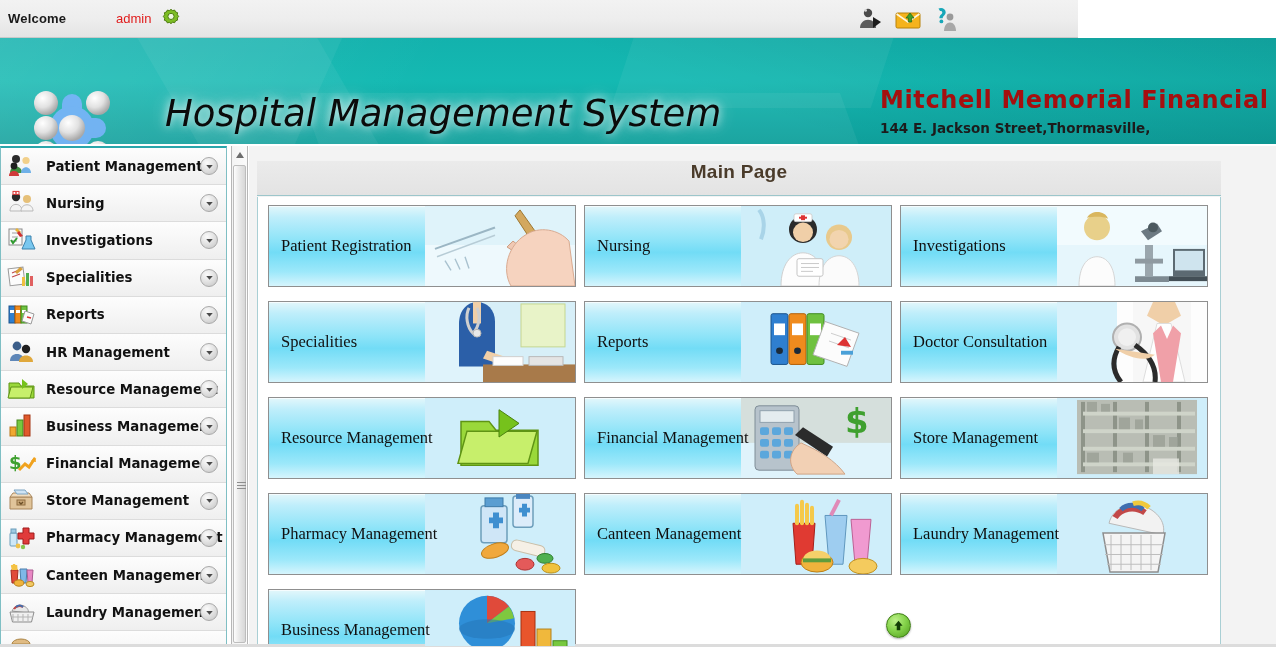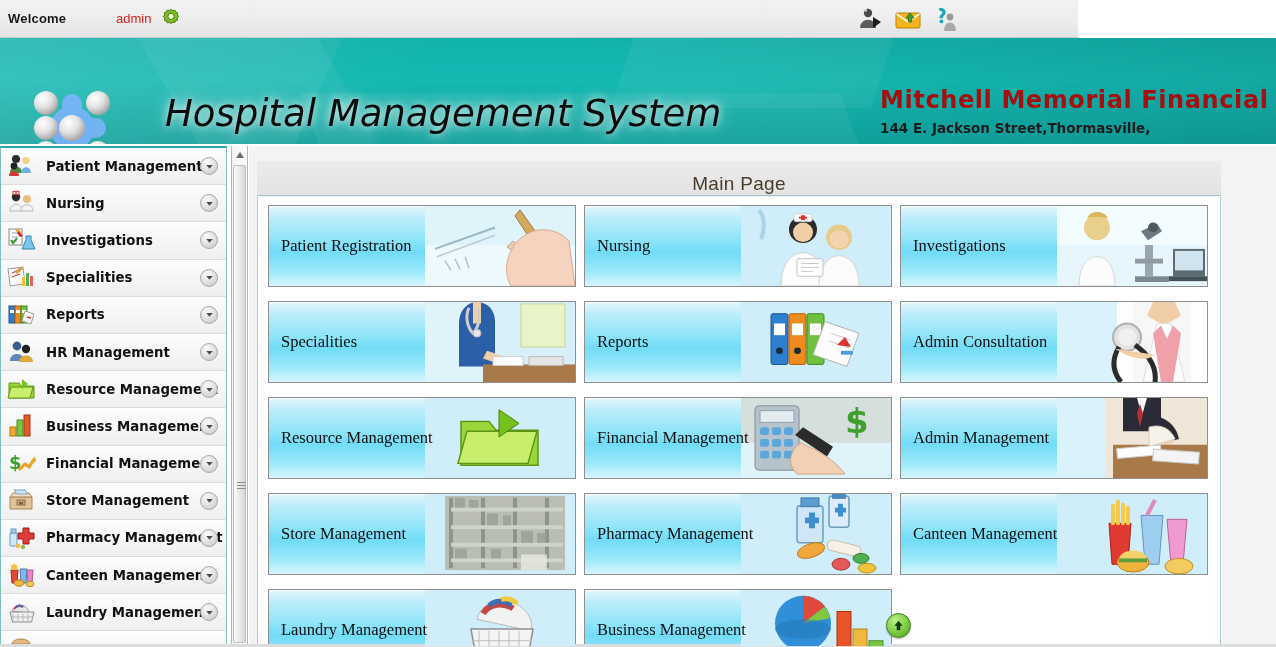--- a/index.html
+++ b/index.html
@@ -143,21 +143,21 @@
   #content {
     position: absolute; left: 249px; top: 146px;
     width: 1027px; height: 501px;
     background: #f3f3f3;
   }
   #page-title-bar {
     position: absolute; left: 8px; top: 15px;
     width: 964px; height: 35px;
     background: linear-gradient(to bottom,#ebebeb,#e3e3e3);
     border-bottom: 1px solid #9cc6cb;
-    display: flex; align-items: flex-end; justify-content: center;
+    display: flex; align-items: flex-start; justify-content: center; font-weight: bold;
   }
   #page-title {
     font-family: "Liberation Sans", sans-serif;
     font-size: 19px; color: #4a3b2a; letter-spacing: .3px;
   }
   #tiles-panel {
     position: absolute; left: 8px; top: 51px;
     width: 964px; height: 450px;
     background: #ffffff;
     border: 1px solid #a9cfd4;
@@ -625,21 +625,21 @@
        <path d="M96 0h22l6 14-17 10-17-10z" fill="#f0cfa8"></path>
        <path d="M100 22h14l14 60H86z" fill="#fefefe" stroke="#dcdcdc"></path>
        <path d="M104 24l6 14 6-14 8 8-8 50h-12l-8-50z" fill="#f0a0a8"></path>
        <circle cx="70" cy="36" r="14" fill="#e2e2e2" stroke="#b0b0b0" stroke-width="2"></circle>
        <circle cx="70" cy="36" r="9" fill="#f0f0f0"></circle>
        <path d="M78 44c14 10 22 22 20 38" stroke="#2b2b2b" stroke-width="5" fill="none"></path>
        <path d="M62 46c-8 14-6 26 2 36" stroke="#2b2b2b" stroke-width="5" fill="none"></path>
        <path d="M58 48c16 10 30 14 40 6" fill="#f0cfa8"></path>
             </svg>
           </span>
-          <span class="tile-label">Admin Consultation</span>
+          <span class="tile-label">Doctor Consultation</span>
         </div>
         <div class="tile">
           <span class="tile-art">
             <svg viewBox="0 0 150 82" preserveAspectRatio="none">
               <rect width="150" height="82" fill="#cfeefa"></rect>
        <path d="M36 24h28l7 9h42v36H36z" fill="#9ad83a" stroke="#5f9414" stroke-width="1.5"></path>
        <path d="M42 34h70l-9 33H33z" fill="#c7ef6b" stroke="#5f9414" stroke-width="1.5"></path>
        <path d="M74 12l20 14-20 14z" fill="#76c21c" stroke="#49800d"></path>
             </svg>
           </span>
@@ -662,38 +662,20 @@
          <rect x="19" y="54" width="9" height="8" rx="2"></rect>
                 <rect x="31" y="54" width="9" height="8" rx="2"></rect>
          <rect x="43" y="54" width="9" height="8" rx="2"></rect>
        </g>
        <text x="104" y="36" font-size="34" font-weight="bold" fill="#3fa02f" font-family="DejaVu Sans, sans-serif">$</text>
        <path d="M62 30l30 20-6 10-32-22z" fill="#2b2b2b"></path>
        <path d="M60 46c18 8 34 18 44 32H56c-10-10-8-24 4-32z" fill="#f2d0b4" stroke="#cfa384"></path>
             </svg>
           </span>
           <span class="tile-label">Financial Management</span>
-        </div>
-        <div class="tile">
-          <span class="tile-art">
-            <svg viewBox="0 0 150 82" preserveAspectRatio="none">
-              <rect width="150" height="82" fill="#d9f2fb"></rect>
-       <rect x="48" y="0" width="102" height="82" fill="#efe6d8"></rect>
-       <path d="M66 0h38v34H66z" fill="#2b2b38"></path>
-       <path d="M80 0h10l-5 18z" fill="#fdfdfd"></path>
-              <path d="M83 6l3 10-3 14-3-14z" fill="#b83030"></path>
-       <path d="M104 20c10 4 16 12 18 22l-22 6z" fill="#2b2b38"></path>
-       <ellipse cx="108" cy="44" rx="9" ry="6" fill="#f0d3b8"></ellipse>
-       <path d="M56 48h94v34H56z" fill="#a87a4a"></path>
-       <path d="M92 30c12-4 22 2 26 12l-26 8z" fill="#f5f2ea" stroke="#d6d0c2"></path>
-       <rect x="60" y="50" width="44" height="10" fill="#fdfdfd" stroke="#cfcfcf" transform="rotate(-5 82 55)"></rect>
-       <rect x="96" y="54" width="46" height="12" fill="#f4f4f4" stroke="#c9c9c9" transform="rotate(4 119 60)"></rect>
-            </svg>
-          </span>
-          <span class="tile-label">Admin Management</span>
         </div>
         <div class="tile">
           <span class="tile-art">
             <svg viewBox="0 0 150 82" preserveAspectRatio="none">
               <rect width="150" height="82" fill="#cfeefa"></rect>
        <rect x="20" y="2" width="120" height="76" fill="#b9bdb4"></rect>
        <g fill="#8e9489">
          <rect x="24" y="4" width="4" height="72"></rect>
                 <rect x="56" y="4" width="4" height="72"></rect>
          <rect x="88" y="4" width="4" height="72"></rect>

